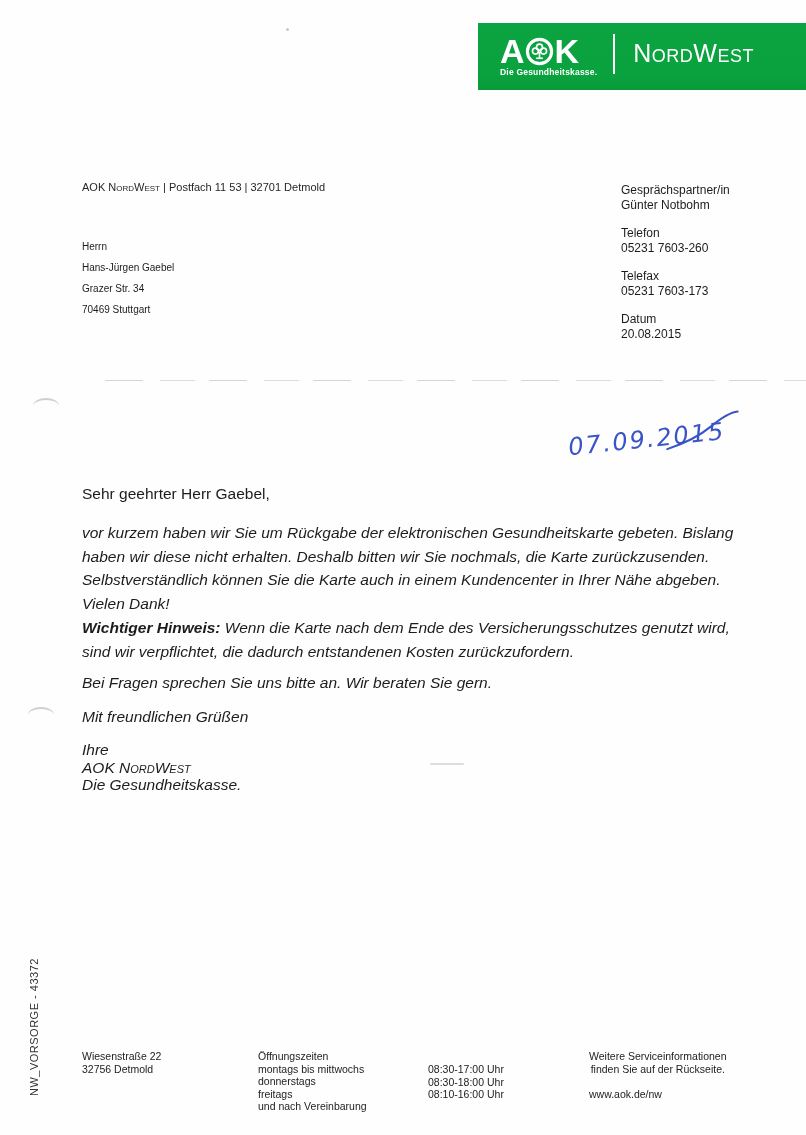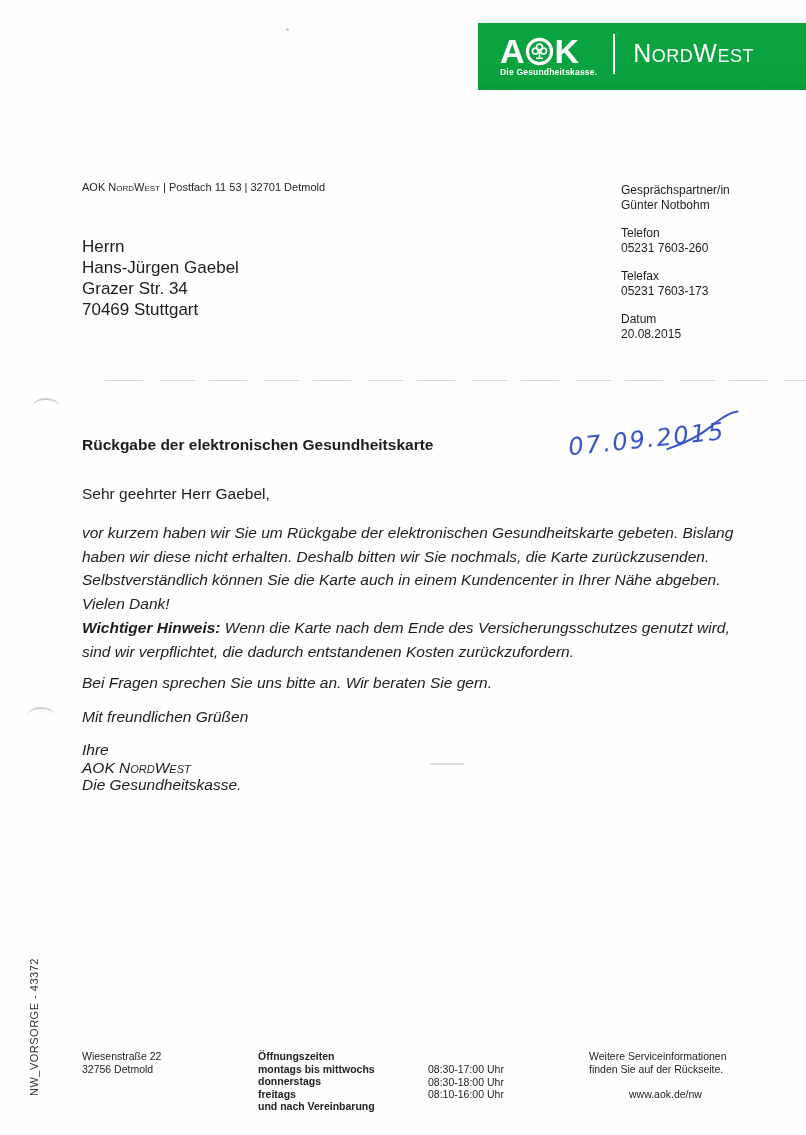--- a/index.html
+++ b/index.html
@@ -24,21 +24,21 @@
   .logo-block { margin-left:22px; display:flex; flex-direction:column; align-items:flex-start; }
   .logo-word { display:flex; align-items:center; color:#fff; font-weight:bold;
                font-size:34px; line-height:30px; letter-spacing:-1px; }
   .logo-o { width:29px; height:29px; margin:0 1px; display:block; }
   .logo-sub { color:#fff; font-weight:bold; font-size:8.5px; letter-spacing:0.2px; margin-top:1px; }
   .banner-divider { width:2px; height:40px; background:#fff; margin:0 18px 6px 16px; }
   .banner-region { color:#fff; font-size:25px; font-weight:500; letter-spacing:0.5px; padding-bottom:6px; }
 
   
   .sender-line { position:absolute; left:82px; top:181px; font-size:11px; color:#262626; }
-  .recipient { position:absolute; left:82px; top:236px; font-size:17px; line-height:21px; }
+  .recipient { position:absolute; left:82px; top:236px; font-size:10px; line-height:21px; }
 
   
   .info-col { position:absolute; left:589px; top:183px; width:200px; font-size:12px; line-height:15px;margin-left:32px; }
   .info-block { margin-bottom:13px; }
 
   
   .handwritten {
     position:absolute; left:568px; top:424px; width:180px;
     color:#3a53c6; font-size:24px; font-style:italic; letter-spacing:2px;
     transform:rotate(-6deg);
@@ -59,24 +59,24 @@
   
   .side-code {
     position:absolute; left:28px; top:1096px;
     transform:rotate(-90deg); transform-origin:0 0;
     font-size:11px; color:#333; letter-spacing:0.5px; white-space:nowrap;
   }
 
   
   .footer-col { position:absolute; font-size:10.5px; line-height:12.5px; color:#222; }
   .f-address { left:82px; top:1050px; }
-  .f-hours-days { left:258px; top:1050px;font-weight:bold; }
+  .f-hours-days { left:258px; top:1050px; }
   .f-hours-times { left:428px; top:1063px; }
-  .f-service { left:589px; top:1050px; }
-  .f-web { left:589px; top:1088px;margin-left:40px; }
+  .f-service { left:589px; top:1050px;text-align:center; }
+  .f-web { left:589px; top:1088px; }
 
   
   .fold-line {
     position:absolute; left:105px; right:0; top:380px; height:1px;
     background:repeating-linear-gradient(90deg,#d6d6d6 0 38px, transparent 38px 55px, #dcdcdc 55px 90px, transparent 90px 104px);
   }
   .fold-mark { position:absolute; width:26px; height:8px; border-top:2px solid #cfcfcf;
                border-radius:50% 50% 0 0 / 100% 100% 0 0; }
   .fold-mark-1 { left:33px; top:398px; }
   .fold-mark-2 { left:28px; top:707px; }
@@ -137,21 +137,20 @@
     </div>
   </div>
 
   <div class="handwritten">
     <span>07.09.2015</span>
     <svg class="handwritten-swoosh" width="80" height="40" viewBox="0 0 80 40">
       <path d="M2 32 Q 30 26 48 14 T 76 2" fill="none" stroke="#3a53c6" stroke-width="2" stroke-linecap="round"></path>
     </svg>
   </div>
 
-  <div class="subject">Rückgabe der elektronischen Gesundheitskarte</div>
   <div class="salutation">Sehr geehrter Herr Gaebel,</div>
 
   <div class="para p1">vor kurzem haben wir Sie um Rückgabe der elektronischen Gesundheitskarte gebeten. Bislang haben wir diese nicht erhalten. Deshalb bitten wir Sie nochmals, die Karte zurückzusenden. Selbstverständlich können Sie die Karte auch in einem Kundencenter in Ihrer Nähe abgeben. Vielen Dank!</div>
 
   <div class="para p2"><b>Wichtiger Hinweis:</b><span> Wenn die Karte nach dem Ende des Versicherungsschutzes genutzt wird, sind wir verpflichtet, die dadurch entstandenen Kosten zurückzufordern.</span></div>
 
   <div class="para p3">Bei Fragen sprechen Sie uns bitte an. Wir beraten Sie gern.</div>
 
   <div class="para closing">Mit freundlichen Grüßen</div>
 

